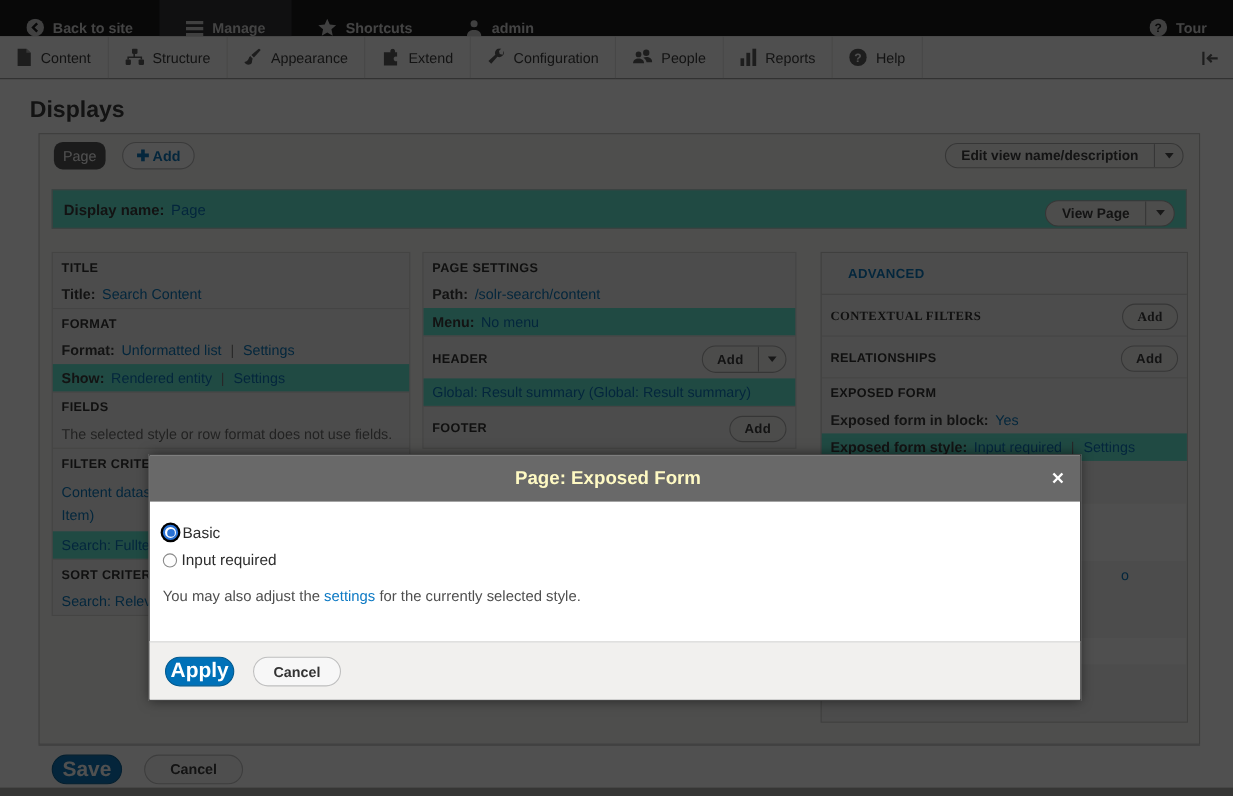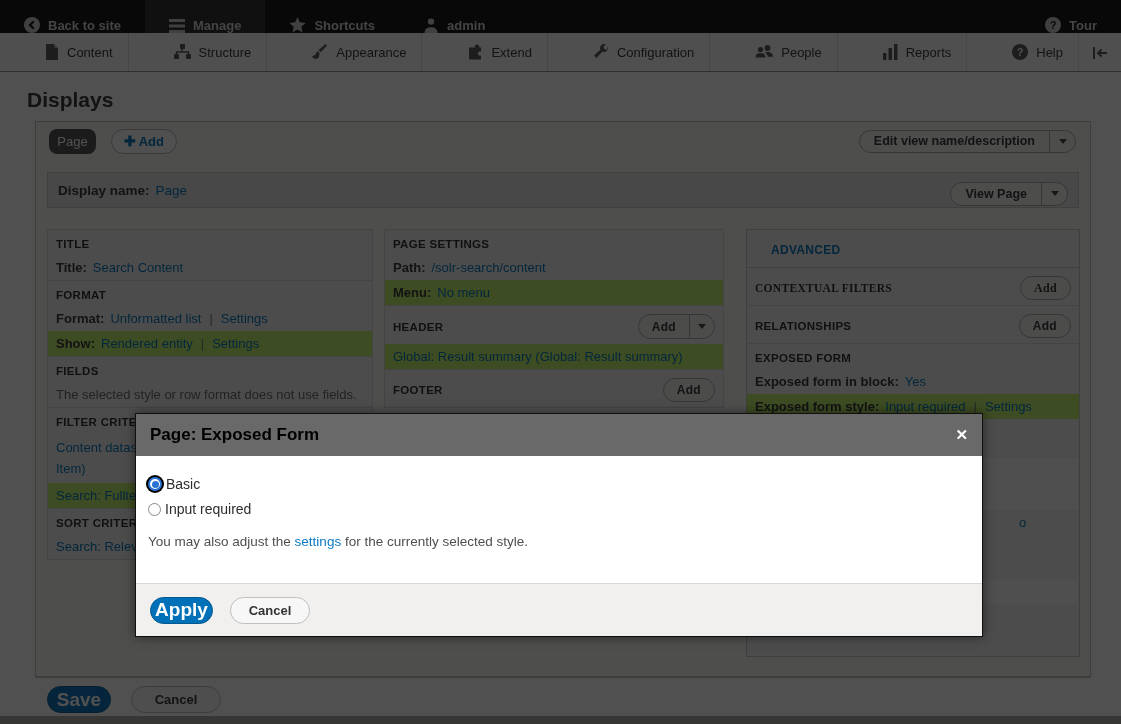--- a/index.html
+++ b/index.html
@@ -12,21 +12,21 @@
   .topbar .titem { display:flex; align-items:flex-end; gap:8px; padding:0 24px;
     color:#d6d6d6; font-size:13px; font-weight:bold; cursor:pointer; }
   .titem.active { background:#28282c; }
   .topbar svg { display:block; }
   .tb-spacer { flex:1; }
 
   
   .tray { position:absolute; left:0; top:33px; width:1121px; height:39px;
     background:#fbfbfb; border-bottom:1px solid #8f8f8f; display:flex; z-index:5; }
   .tray .tritem { display:flex; align-items:center; gap:8px; padding:0 15px;
-    border-right:1px solid #e2e2e0; color:#333; font-size:13px; cursor:pointer;margin-left:30px; }
+    border-right:1px solid #e2e2e0; color:#333; font-size:13px; cursor:pointer; }
   .tray .tricon { color:#555; display:flex; }
   .tray-toggle { position:absolute; right:8px; top:9px; width:26px; height:22px;
     display:flex; align-items:center; justify-content:center; color:#555; cursor:pointer; }
 
   
   .page-title { position:absolute; left:27px; top:88px; font-size:21px;
     font-weight:bold; color:#333; }
 
   .vcontainer { position:absolute; left:35px; top:121px; width:1056px; height:556px;
     background:#f7f7f5; border:1px solid #bfbfbd; }
@@ -43,39 +43,39 @@
   .splitbtn { display:flex; height:23px; border:1px solid #a9a9a7; border-radius:13px;
     background:#f4f4f2; overflow:hidden; cursor:pointer; }
   .splitbtn .main { padding:0 14px; display:flex; align-items:center; font-size:12.5px;
     font-weight:bold; color:#333; }
   .splitbtn .arrow { width:26px; border-left:1px solid #a9a9a7; display:flex;
     align-items:center; justify-content:center; }
   .tri { width:0; height:0; border-left:4px solid transparent; border-right:4px solid transparent;
     border-top:5px solid #444; }
 
   .display-bar { position:absolute; left:11px; right:11px; top:50px; height:36px;
-    background:#e5e5e5; border:1px solid #c9c9c7; display:flex; align-items:center; padding:0 10px; }
+    background:#5eead4; border:1px solid #c9c9c7; display:flex; align-items:center; padding:0 10px; }
   .display-bar .lbl { font-size:13.5px; font-weight:bold; color:#333; margin-right:6px; }
   a.vlink { color:#0074bd; text-decoration:none; font-size:13px; cursor:pointer; }
   .display-bar a.vlink { font-size:13.5px; }
   .db-spacer { flex:1; }
   .view-page { height:24px;margin-top:7px; }
 
   
   .panel { position:absolute; top:107px; background:#f2f2f0; border:1px solid #d5d5d3; }
   .panel-left  { left:11px;  width:326px; }
   .panel-mid   { left:348px; width:340px; }
   .panel-right { left:710px; width:334px; height:428px; border-color:#c5c5c3; }
 
   .bucket { border-top:1px solid #d8d8d6; }
   .bucket:first-child { border-top:none; }
   .bucket-h { padding:8px 8px 5px; font-size:11.5px; font-weight:bold; color:#2b2b2b;
     letter-spacing:.3px; display:flex; align-items:center; justify-content:space-between; }
   .vrow { padding:4px 8px; font-size:13px; line-height:17px; color:#333; }
-  .vrow.light { background:#bef264; }
+  .vrow.light { background:#5eead4; }
   .vrow .rl { font-weight:bold; margin-right:6px; }
   .sep { color:#777; margin:0 8px; font-size:13px; }
   .note { color:#666; }
   .preline { white-space:pre-line; line-height:21px; }
 
   .addpill { height:24px; padding:0 13px; background:#f1f1ef; border:1px solid #a8a8a8;
     border-radius:12px; font-size:12px; font-weight:bold; color:#333;
     display:flex; align-items:center; cursor:pointer; }
   .addsplit { display:flex; height:25px; border:1px solid #a8a8a8; border-radius:13px;
     background:#f1f1ef; overflow:hidden; cursor:pointer; }
@@ -104,21 +104,21 @@
   .bottom-strip { position:absolute; left:0; top:716px; width:1121px; height:8px; background:#a8a8a6; }
 
   
   .overlay { position:absolute; left:0; top:0; width:1121px; height:724px;
     background:rgba(5,5,5,0.7); z-index:40; }
   .modal { position:absolute; left:135px; top:413px; width:848px; height:224px;
     background:#fff; border:1px solid #101010; z-index:50;
     box-shadow:0 0 10px rgba(0,0,0,.5); }
   .modal-h { height:42px; background:#696969; display:flex; align-items:center;
     padding:0 14px; }
-  .modal-title { color:#000000; font-size:17px; font-weight:bold; flex:1; }
+  .modal-title { color:#fef9c3; font-size:17px; font-weight:bold; flex:1;text-align:center; }
   .modal-close { color:#fff; font-size:15px; font-weight:bold; cursor:pointer; }
   .modal-body { padding:20px 12px 0; }
   .radio-row { display:flex; align-items:center; margin-bottom:9px; }
   .radio { width:13px; height:13px; border:1px solid #8a8a8a; border-radius:50%;
     background:#fdfdfd; margin-right:4px; cursor:pointer; }
   .radio.selected { width:14px; height:14px; border:2px solid #2a72d4; background:#fff;
     position:relative; box-shadow:0 0 0 2px #000; }
   .radio.selected::after { content:""; position:absolute; left:1.5px; top:1.5px;
     width:7px; height:7px; border-radius:50%; background:#2a72d4; }
   .radio-label { font-size:14px; color:#2d2d2d; cursor:pointer; }

